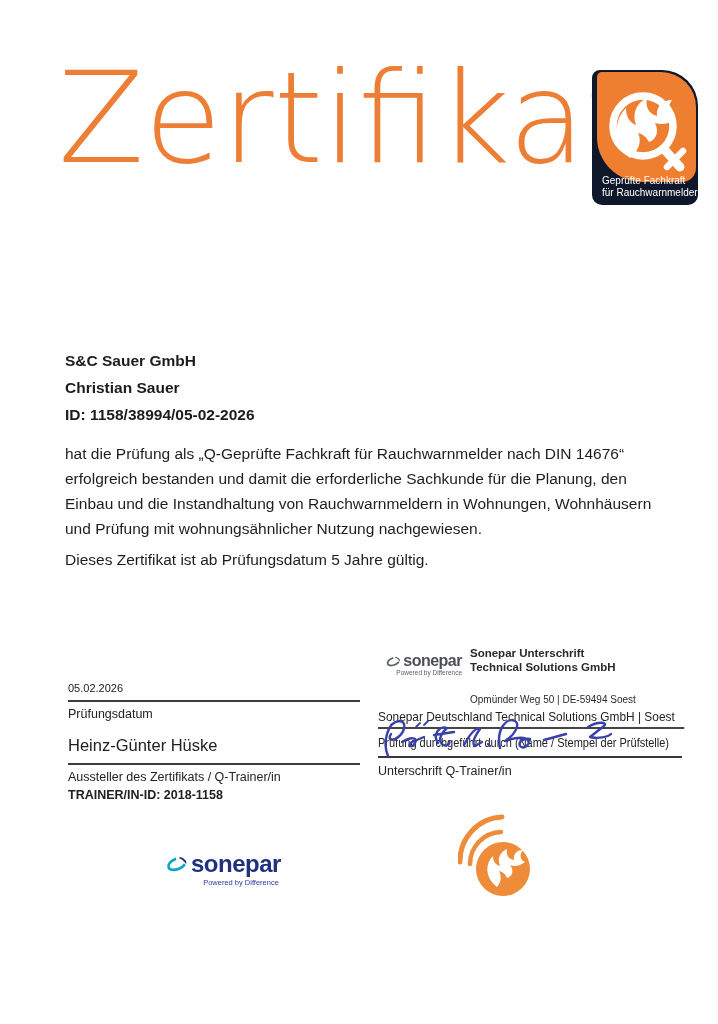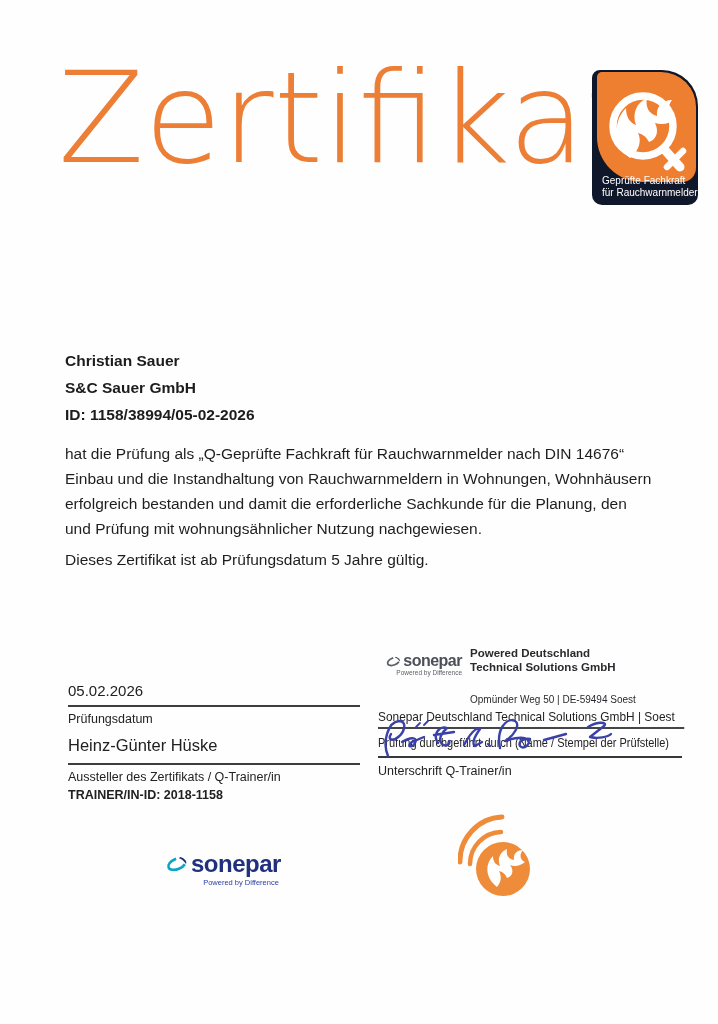--- a/index.html
+++ b/index.html
@@ -33,21 +33,21 @@
 
   .body-par{left:65px;top:441px;width:640px;
     font-size:15.5px;line-height:25px;color:#1e1e1e;}
   .validity{left:65px;top:551px;font-size:15.5px;color:#1e1e1e;}
 
   
   .field-line{border-bottom:2px solid #3d3d3d;}
   .small-label{font-size:12.5px;color:#222;}
 
   .date-block{left:68px;top:682px;width:292px;}
-  .date-value{font-size:15px;padding-bottom:6px;}
+  .date-value{font-size:11px;padding-bottom:6px;}
   .issuer-block{left:68px;top:736px;width:292px;}
   .issuer-name{font-size:16.5px;padding-bottom:8px;}
   .trainer-id{font-size:12.5px;font-weight:700;margin-top:4px;}
   .date-block .small-label,.issuer-block .small-label{margin-top:5px;}
 
   .stamp-block{left:378px;top:646px;width:306px;}
   .stamp-row{display:flex;align-items:flex-start;}
   .stamp-logo{width:84px;padding-top:6px;text-align:right;}
   .stamp-word-row{display:flex;align-items:center;justify-content:flex-end;gap:2px;}
   .stamp-word{font-size:16px;font-weight:700;color:#4c4f57;letter-spacing:-0.5px;}
@@ -92,29 +92,29 @@
       <path d="M38 88 C22 76 20 52 34 38 C34 47 38 53 44 55 C40 44 44 33 55 28 C53 37 57 44 65 46 C64 37 70 30 80 30 C74 38 76 46 84 49 C77 54 70 55 63 53 C67 61 65 69 57 72 C54 66 50 64 46 63 C50 71 47 81 38 88 Z" fill="#ffffff"></path>
     </svg>
     <div class="q-badge-text">
       <div>Geprüfte Fachkraft</div>
       <div>für Rauchwarnmelder</div>
     </div>
   </div>
 
 
   <div class="abs recipient">
+    <div>S&amp;C Sauer GmbH</div>
     <div>Christian Sauer</div>
-    <div>S&amp;C Sauer GmbH</div>
     <div>ID: 1158/38994/05-02-2026</div>
   </div>
 
   <div class="abs body-par">
     <div>hat die Prüfung als „Q-Geprüfte Fachkraft für Rauchwarnmelder nach DIN 14676“</div>
+    <div>erfolgreich bestanden und damit die erforderliche Sachkunde für die Planung, den</div>
     <div>Einbau und die Instandhaltung von Rauchwarnmeldern in Wohnungen, Wohnhäusern</div>
-    <div>erfolgreich bestanden und damit die erforderliche Sachkunde für die Planung, den</div>
     <div>und Prüfung mit wohnungsähnlicher Nutzung nachgewiesen.</div>
   </div>
 
   <div class="abs validity">Dieses Zertifikat ist ab Prüfungsdatum 5 Jahre gültig.</div>
 
   <div class="abs date-block">
     <div class="date-value field-line">05.02.2026</div>
     <div class="small-label">Prüfungsdatum</div>
   </div>
 
@@ -132,21 +132,21 @@
             <g transform="rotate(-22 17 17)">
               <ellipse cx="17" cy="17" rx="14" ry="8" fill="none" stroke="#5a6068" stroke-width="4" stroke-dasharray="48 22" stroke-dashoffset="-6"></ellipse>
             </g>
             <path d="M22 6 C29 8 33 13 31 17 C28 12 24 9 20 8 Z" fill="#44474e"></path>
           </svg>
           <span class="stamp-word">sonepar</span>
         </div>
         <div class="stamp-tagline">Powered by Difference</div>
       </div>
       <div class="stamp-co">
-        <div>Powered Deutschland</div>
+        <div>Sonepar Unterschrift</div>
         <div>Technical Solutions GmbH</div>
         <div class="stamp-address" style="font-weight:400;margin-left:0;">Opmünder Weg 50 | DE-59494 Soest</div>
       </div>
     </div>
     <div class="examining-body squish">Sonepar Deutschland Technical Solutions GmbH | Soest</div>
     <div class="small-label squish stamp-label">Prüfung durchgeführt durch (Name / Stempel der Prüfstelle)</div>
   </div>
 
   <div class="abs signature-block">
     <div class="signature-canvas">

